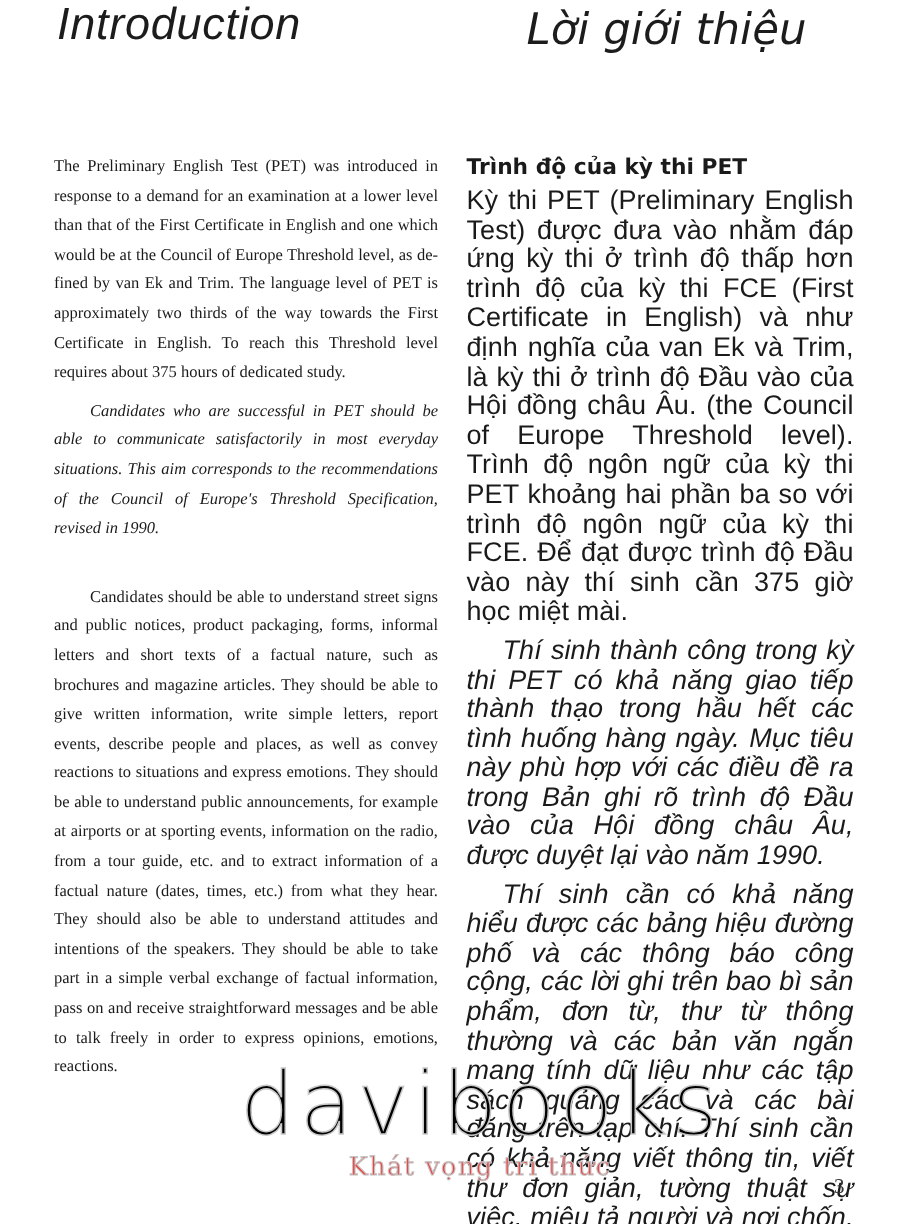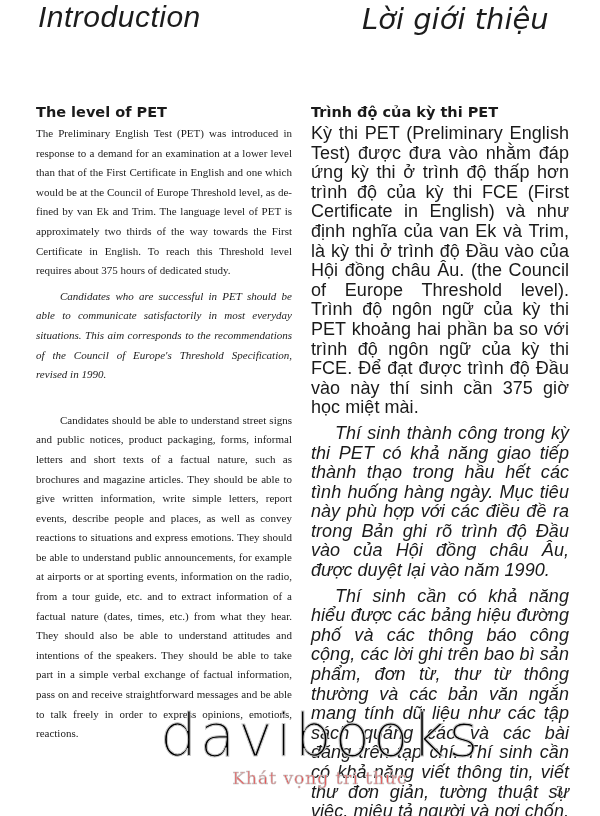--- a/index.html
+++ b/index.html
@@ -21,21 +21,21 @@
       font-family: Liberation Sans, sans-serif;
       font-style: italic;
       font-size: 30px;
       letter-spacing: 0.5px;
       color: #1c1c1c;
       margin: 0;
       font-weight: normal;
     }
     .title-vi {
       position: absolute;
-      left: 362px;
+      left: 351px;
       top: 2px;
       font-family: "DejaVu Sans", "Liberation Sans", sans-serif;
       font-style: italic;
       font-size: 29px;
       color: #1c1c1c;
       margin: 0;
       font-weight: normal;
     }
     .col {
       position: absolute;
@@ -104,21 +104,20 @@
       color: #333;
     }
   </style>
 </head>
 <body>
 
 <h1 class="title-en">Introduction</h1>
 <h1 class="title-vi">Lời giới thiệu</h1>
 
 <section class="col col-en">
-  <h2 class="heading">The level of PET</h2>
   <p class="para">The Preliminary English Test (PET) was intro­duced in response to a demand for an examina­tion at a lower level than that of the First Certificate in English and one which would be at the Council of Europe Threshold level, as de­fined by van Ek and Trim. The language level of PET is approximately two thirds of the way to­wards the First Certificate in English. To reach this Threshold level requires about 375 hours of dedicated study.</p>
   <p class="para indent gap">Candidates who are successful in PET should be able to communicate satisfactorily in most everyday situations. This aim corresponds to the recommendations of the Council of Euro­pe's Threshold Specification, revised in 1990.</p>
   <p class="para indent gap-big">Candidates should be able to understand street signs and public notices, product packag­ing, forms, informal letters and short texts of a factual nature, such as brochures and magazine articles. They should be able to give written in­formation, write simple letters, report events, describe people and places, as well as convey reactions to situations and express emotions. They should be able to understand public an­nouncements, for example at airports or at sporting events, information on the radio, from a tour guide, etc. and to extract information of a factual nature (dates, times, etc.) from what they hear. They should also be able to under­stand attitudes and intentions of the speakers. They should be able to take part in a simple ver­bal exchange of factual information, pass on and receive straightforward messages and be able to talk freely in order to express opinions, emotions, reactions.</p>
 </section>
 
 <section class="col col-vi">
   <h2 class="heading">Trình độ của kỳ thi PET</h2>
   <p class="para">Kỳ thi PET (Preliminary English Test) được đưa vào nhằm đáp ứng kỳ thi ở trình độ thấp hơn trình độ của kỳ thi FCE (First Certificate in English) và như định nghĩa của van Ek và Trim, là kỳ thi ở trình độ Đầu vào của Hội đồng châu Âu. (the Council of Europe Threshold level). Trình độ ngôn ngữ của kỳ thi PET khoảng hai phần ba so với trình độ ngôn ngữ của kỳ thi FCE. Để đạt được trình độ Đầu vào này thí sinh cần 375 giờ học miệt mài.</p>
   <p class="para indent gap">Thí sinh thành công trong kỳ thi PET có khả năng giao tiếp thành thạo trong hầu hết các tình huống hàng ngày. Mục tiêu này phù hợp với các điều đề ra trong Bản ghi rõ trình độ Đầu vào của Hội đồng châu Âu, được duyệt lại vào năm 1990.</p>
   <p class="para indent gap">Thí sinh cần có khả năng hiểu được các bảng hiệu đường phố và các thông báo công cộng, các lời ghi trên bao bì sản phẩm, đơn từ, thư từ thông thường và các bản văn ngắn mang tính dữ liệu như các tập sách quảng cáo và các bài đăng trên tạp chí. Thí sinh cần có khả năng viết thông tin, viết thư đơn giản, tường thuật sự việc, miêu tả người và nơi chốn, cũng như bày tỏ phản ứng trước các tình huống và diễn tả cảm xúc. Họ cần có khả năng hiểu được các thông báo công cộng, ví dụ ở sân bay hay các cuộc đấu thể thao, thông tin trên đài, từ hướng dẫn viên du lịch, v.v... và có khả năng trích ra thông tin mang tính dữ liệu (ngày tháng, giờ, v.v...) từ những gì được nghe. Thí sinh cũng cần có khả năng hiểu được thái độ và ý định của người nói. Thí sinh cần có khả năng tham gia vào cuộc trao đổi đơn giản bằng lời nói về các thông tin thực tế, truyền đạt và nhận các thông tin đơn giản và có khả năng phát biểu tự do để diễn tả ý kiến, cảm xúc, phản ứng.</p>

